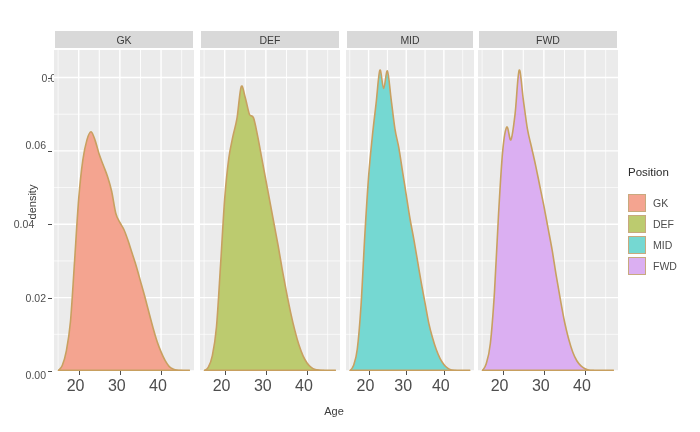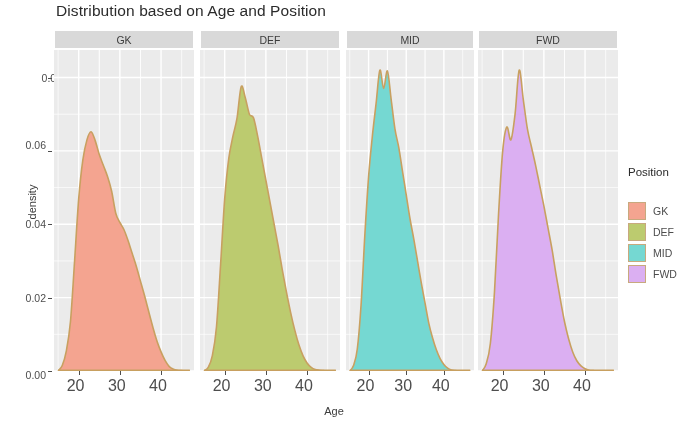--- a/index.html
+++ b/index.html
@@ -111,21 +111,21 @@
   }
   .legend {
     position: absolute;
     left: 628px;
     top: 166px;
     width: 70px;
   }
   .legend-title {
     font-size: 11.5px;
     color: #2b2b2b;
-    margin-bottom: 23px;
+    margin-bottom: 15px;
   }
   .legend-row {
     display: flex;
     align-items: center;
     height: 20px;
     margin-bottom: 1px;
   }
   .legend-swatch {
     width: 18px;
     height: 18px;
@@ -147,31 +147,30 @@
     white-space: nowrap;
     letter-spacing: 1px;
     opacity: 0.85;
   }
 </style>
 </head>
 <body>
 
 <div id="chart-root">
 
-  <div class="chart-title">Distribution based on Age and Position</div>
 
   <div class="axis-label-y">density</div>
   <div class="axis-label-x">Age</div>
 
   <div id="y-axis">
       <div class="ytick" style="left: 2px; top: 370px;">0.00</div>
       <div class="ytick-dash" style="left: 48px; top: 371px;"></div>
       <div class="ytick" style="left: 2px; top: 292.629px;">0.02</div>
       <div class="ytick-dash" style="left: 48px; top: 297.629px;"></div>
-      <div class="ytick" style="left: 2px; top: 219.257px;">0.04</div>
+      <div class="ytick" style="left: 2px; top: 219.257px; text-align: center;">0.04</div>
       <div class="ytick-dash" style="left: 48px; top: 224.257px;"></div>
       <div class="ytick" style="left: 2px; top: 140px;">0.06</div>
       <div class="ytick-dash" style="left: 48px; top: 150.886px;"></div>
       <div class="ytick" style="left: 18px; top: 72.5143px;">0.08</div>
       <div class="ytick-dash" style="left: 48px; top: 77.5143px;"></div>
     </div>
   <div id="panels">
       <div class="panel" style="left: 54px; width: 140px; height: 341px;">
         <div class="panel-strip" style="width: 140px;">
           <div class="panel-strip-label">GK</div>

